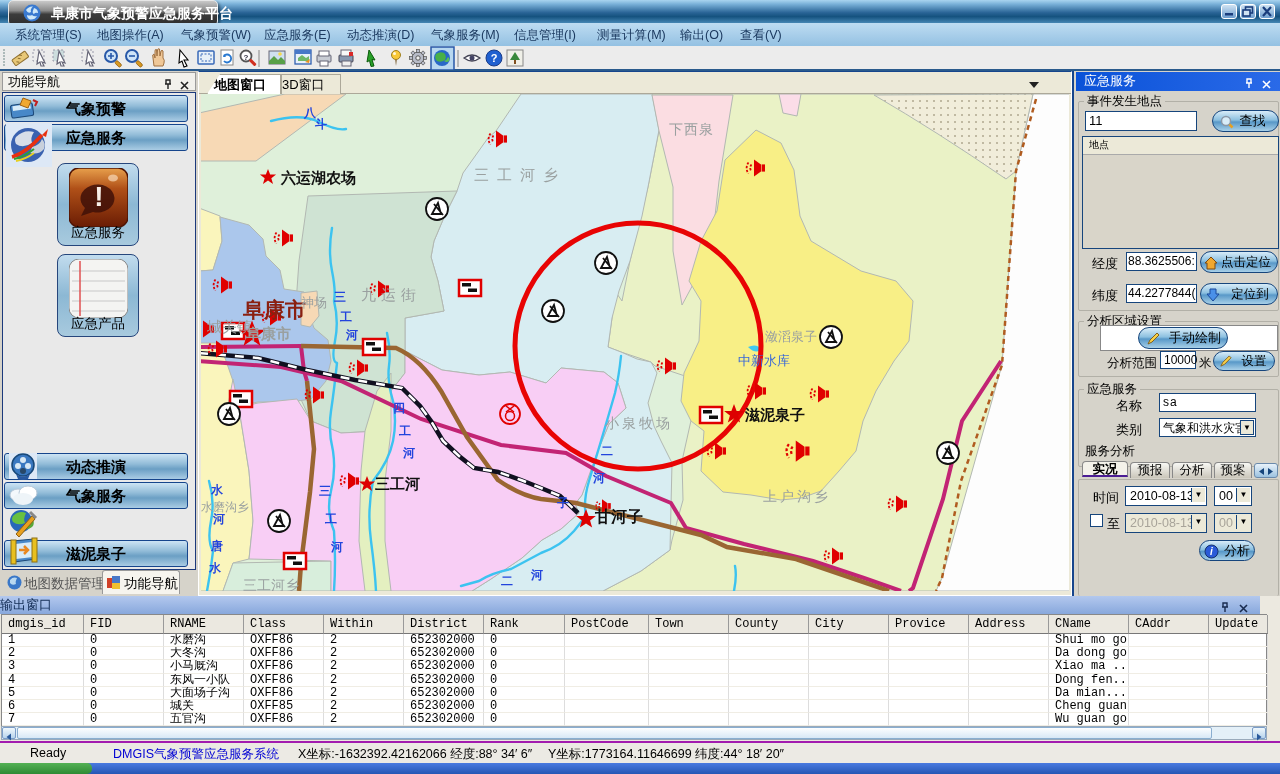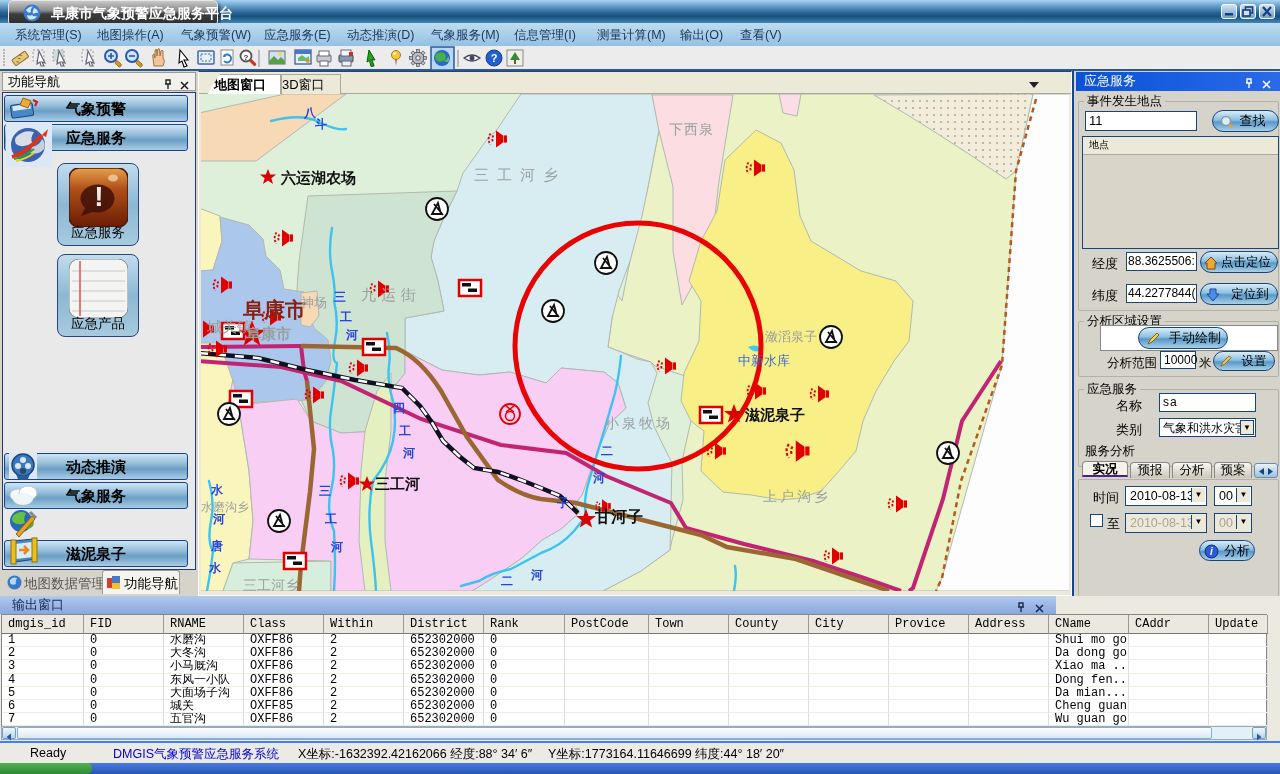--- a/index.html
+++ b/index.html
@@ -29,31 +29,31 @@
 #mapsvg{left:2px;top:22px;width:868px;height:497px;background:#dff0da}
 
 #rightp{left:1072px;top:71px;width:208px;height:525px;background:#d6d3ca;border-left:2px solid #16458c}
 #rphead{left:2px;top:1px;width:204px;height:19px;background:linear-gradient(90deg,#0a52d8,#2a6ae8);color:#fff;font-size:13px;line-height:18px;padding-left:8px}
 .grp{position:absolute;border:1px solid #8a888078;border-radius:2px}
 .grplab{position:absolute;top:-8px;left:8px;background:#d6d3ca;font-size:12.5px;padding:0 3px;color:#000}
 .tin{position:absolute;background:#fff;border:1.5px solid #16457c;font-size:13px;padding:1px 3px;color:#000}
 .pill{position:absolute;border-radius:11px;border:1.5px solid #16457c;background:linear-gradient(#d8ecf8 0%,#8cc0e0 45%,#5898c8 55%,#a8d0e8 100%);font-size:13px;color:#000;text-align:center}
 
 #outwin{left:0;top:596px;width:1280px;height:145px;background:#ece9e0}
-#outhead{left:0;top:0;width:1056px;height:18px;background:linear-gradient(#b3c8ee,#88a8dc);font-size:13px;color:#122c54;line-height:17px;padding-left:12px}
+#outhead{left:0;top:0;width:1260px;height:18px;background:linear-gradient(#b3c8ee,#88a8dc);font-size:13px;color:#122c54;line-height:17px;padding-left:0}
 #outtbl{left:1px;top:18px;width:1266px;height:112px;background:#fff;border:1px solid #888;font-family:"Liberation Mono",monospace;font-size:12px}
 .th{position:absolute;top:0;height:19px;background:#ebe8e0;border-right:1px solid #999;border-bottom:1px solid #777;line-height:18px;padding-left:6px}
 .td{position:absolute;height:13.2px;line-height:12.5px;padding-left:6px;border-right:1px solid #ddd;border-bottom:1px solid #f0ede4;white-space:nowrap;overflow:hidden}
 #outsb{left:1px;top:130px;width:1266px;height:14px;background:#e4f0f8;border:1px solid #9ab}
 .rtab{height:16px;background:linear-gradient(#f8f8f4,#cac6ba);border:1px solid #888;border-bottom:none;border-radius:4px 4px 0 0;font-size:12.5px;text-align:center;line-height:15px}
 .combo{height:20px;background:#fff;border:1.5px solid #16457c;font-size:12.5px;padding:2px 0 0 4px}
 .combo .cbtn{position:absolute;right:1px;top:1px;width:14px;height:14px;background:#ece9d8;border-left:1px solid #16457c;font-size:8px;text-align:center;line-height:14px;color:#000}
 .combo.dis{background:#ece9d8;color:#a8a49a}
 
-#statusbar{left:0;top:741px;width:1280px;height:22px;background:#eceae4;border-top:2px solid #3b82f6;font-size:12.5px;color:#000}
+#statusbar{left:0;top:741px;width:1280px;height:22px;background:#eceae4;border-top:2px solid #a21caf;font-size:12.5px;color:#000}
 #taskbar{left:0;top:763px;width:1280px;height:11px;background:linear-gradient(#4a7ae0,#2456b4)}
 #startbtn{left:0;top:763px;width:92px;height:11px;background:linear-gradient(#54b154,#2e8a34);border-radius:0 5px 5px 0}
 </style></head>
 <body>
 <div id="app">
 
 <div id="titlebar" class="abs"></div>
 <div id="apptab" class="abs">阜康市气象预警应急服务平台</div>
 <svg class="abs" style="left:22px;top:3px" width="20" height="20" viewBox="0 0 20 20">
       <circle cx="10" cy="10" r="8.5" fill="#3a7ad0"></circle>

